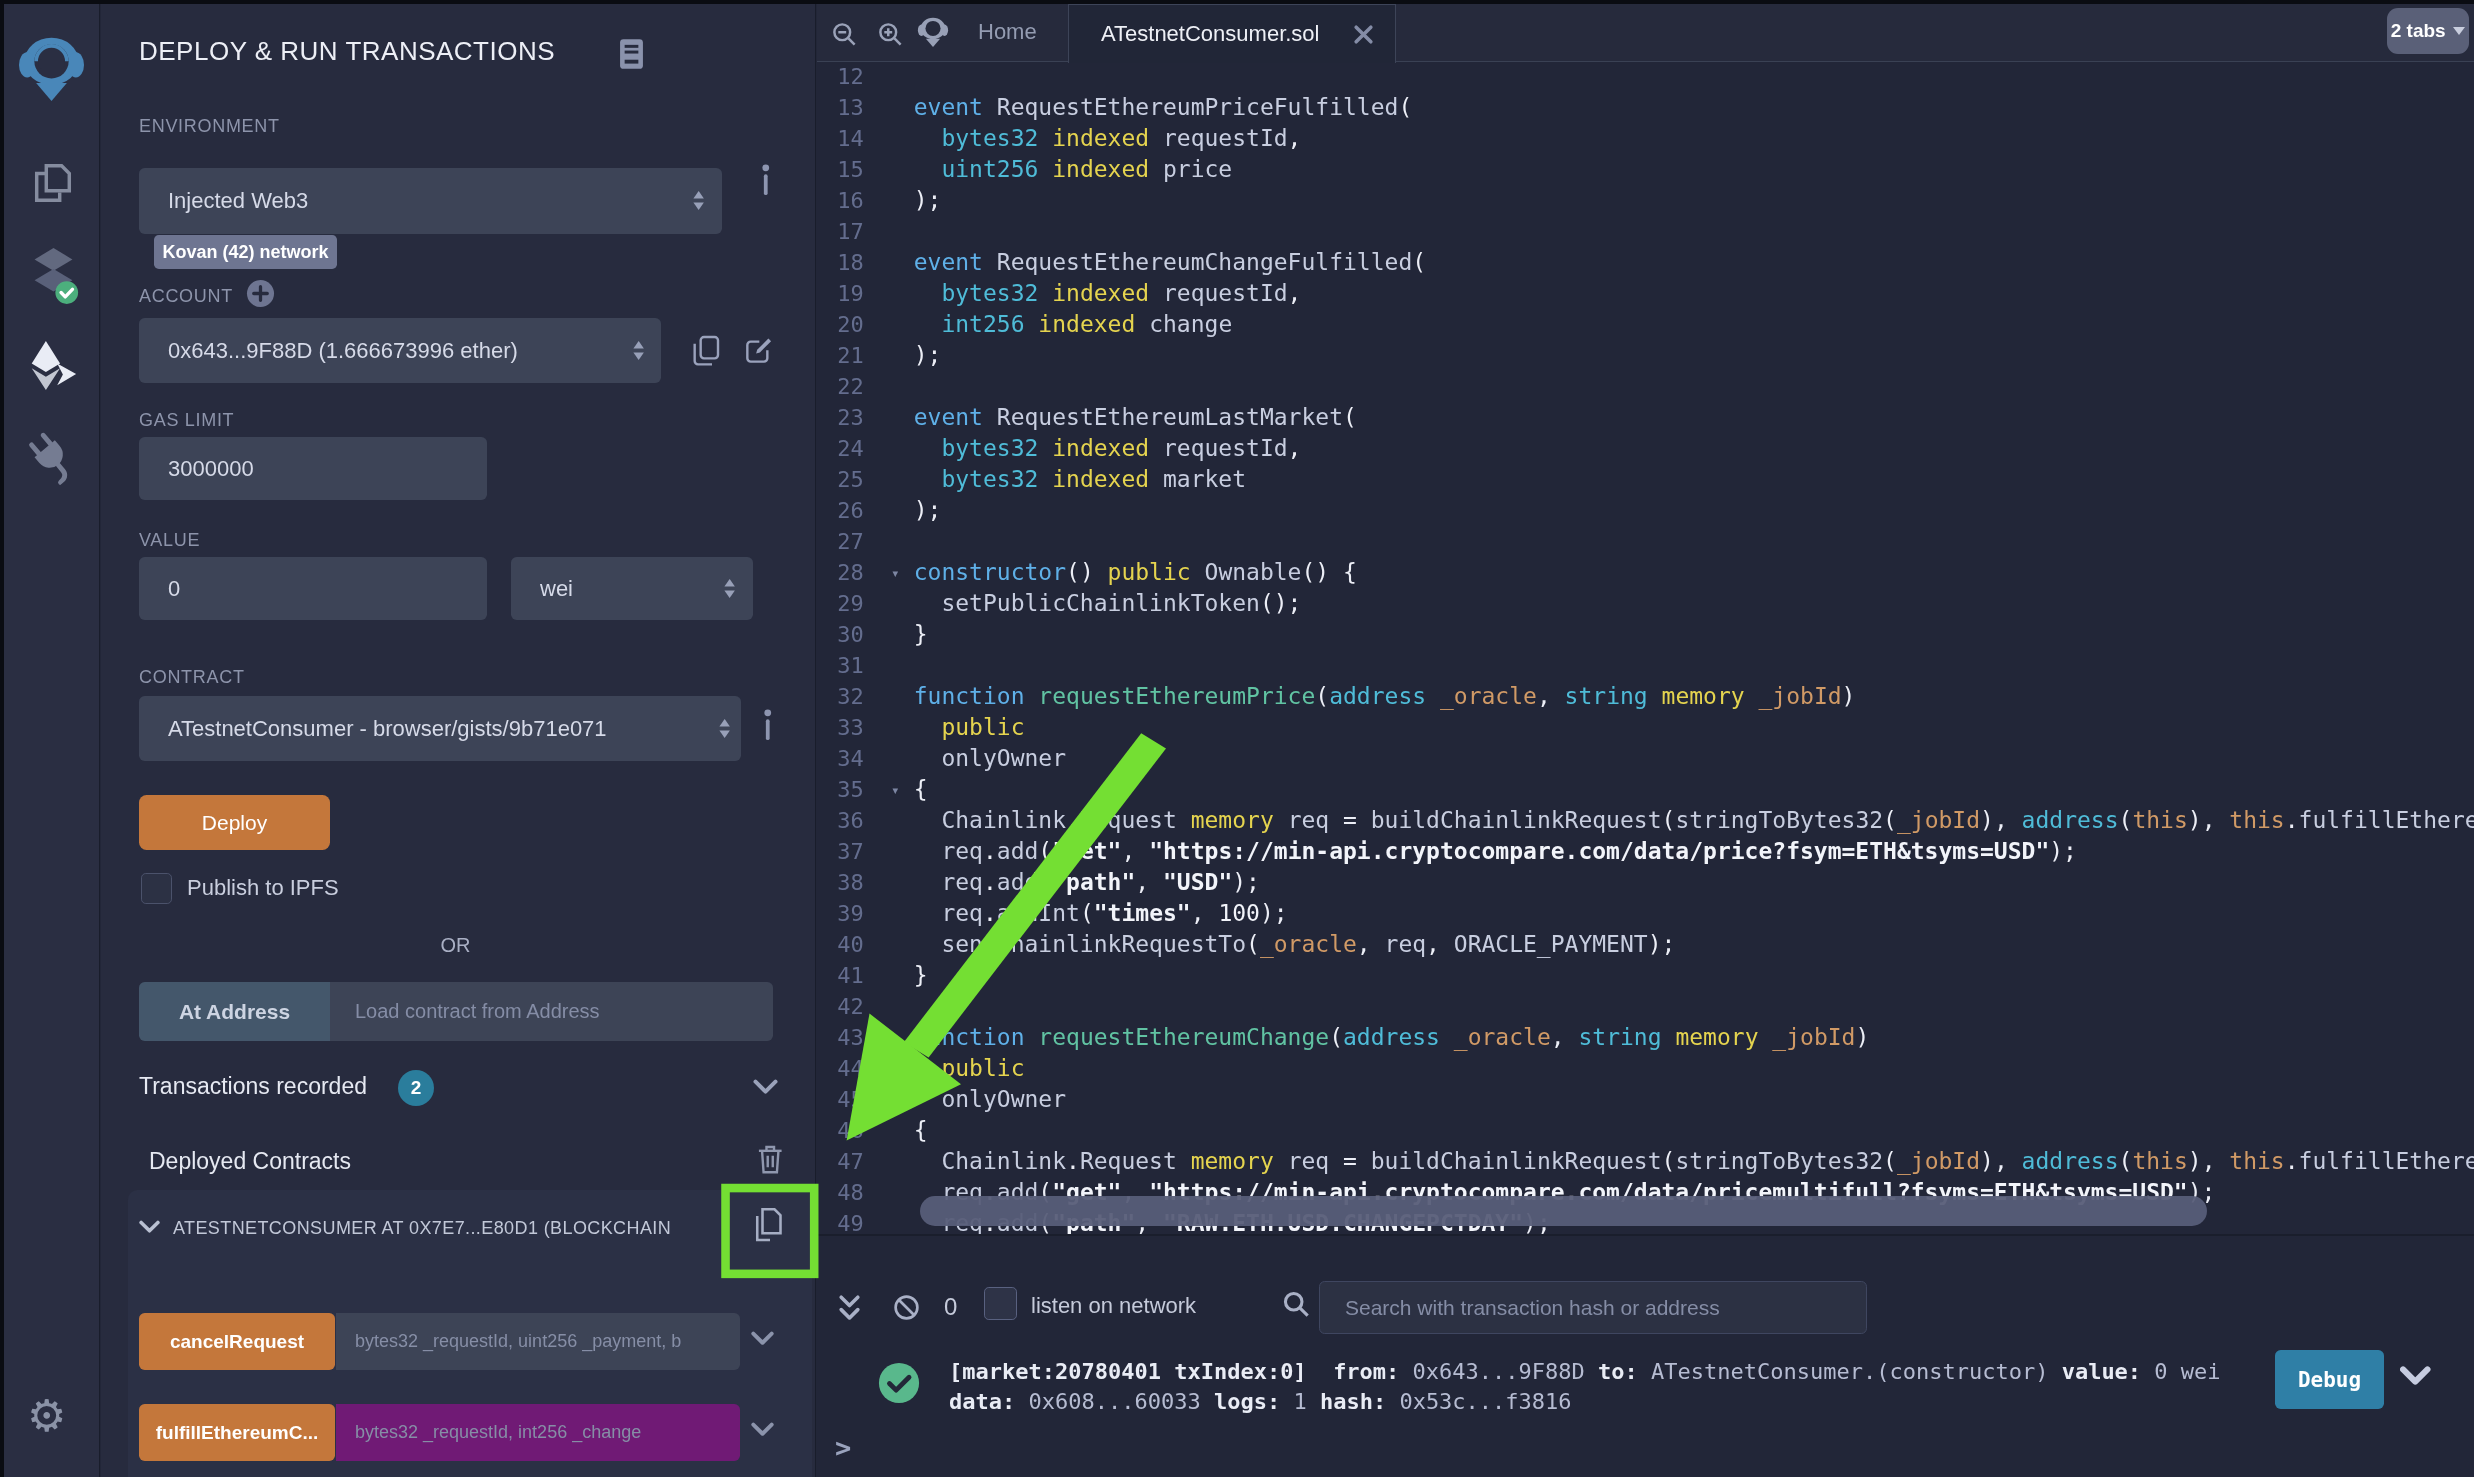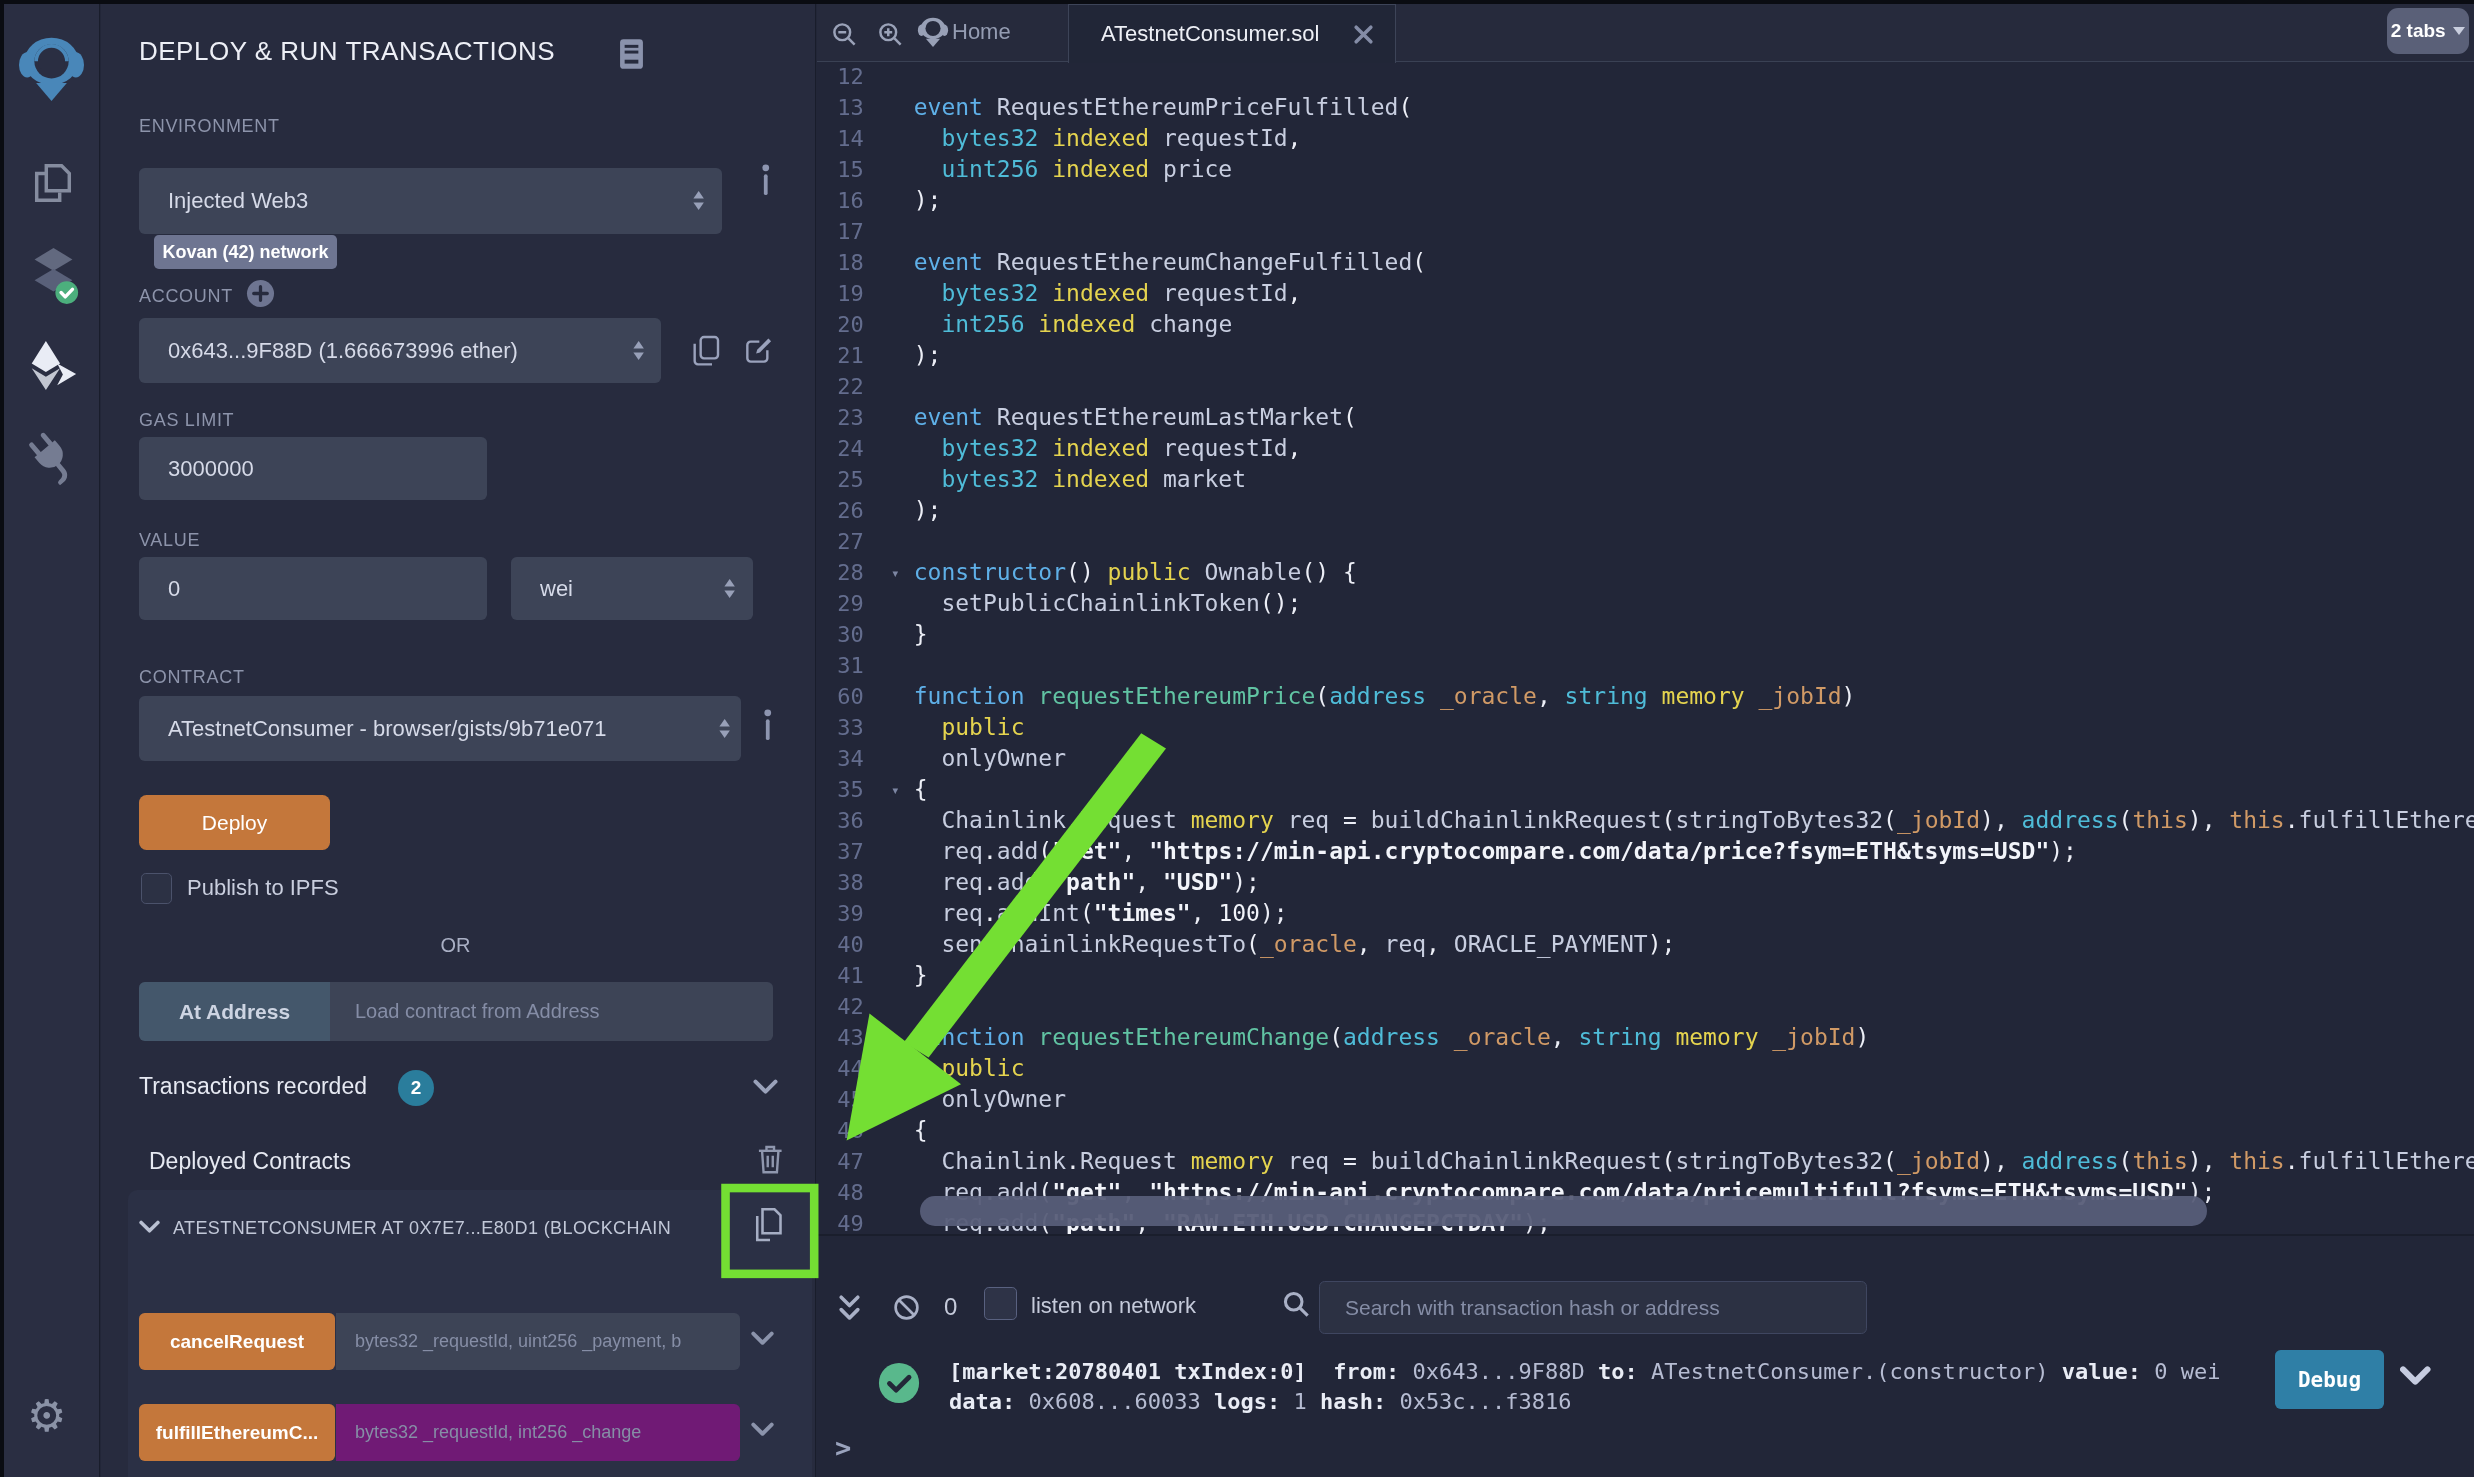--- a/index.html
+++ b/index.html
@@ -256,21 +256,21 @@
           <path d="M6.5 10h7"></path>
       </svg>
     </div>
     <div class="abs icon" style="left:877px;top:21px;">
       <svg width="27" height="27" viewBox="0 0 24 24" fill="none" stroke="#9aa2b8" stroke-width="2.2">
         <circle cx="10" cy="10" r="7"></circle>
           <path d="M15.5 15.5L21 21"></path>
           <path d="M6.5 10h7M10 6.5v7"></path>
       </svg>
     </div>
-    <div class="abs" style="left:917px;top:15.3px;display:flex;align-items:center;gap:3px;">
+    <div class="abs" style="left:917px;top:15.3px;display:flex;align-items:center;gap:29px;">
       <span>
         <svg width="32" height="34" viewBox="0 0 36 38">
           <ellipse cx="18" cy="15" rx="14" ry="12" fill="#98a0b6"></ellipse>
           <ellipse cx="5" cy="17" rx="4" ry="6.5" fill="#98a0b6"></ellipse>
           <ellipse cx="31" cy="17" rx="4" ry="6.5" fill="#98a0b6"></ellipse>
           <path d="M18 36l-8-9.5h16z" fill="#98a0b6"></path>
           <circle cx="18" cy="15" r="8.5" fill="#262a3c"></circle>
         </svg>
       </span>
       <span style="font-size:22px;color:#949cb2;">Home</span>
@@ -366,21 +366,21 @@
         </div>
         <div class="code-row">
           <span class="ln">30</span>
           <span class="ct"><span class="t-w">  }</span></span>
         </div>
         <div class="code-row">
           <span class="ln">31</span>
           <span class="ct"></span>
         </div>
         <div class="code-row">
-          <span class="ln">60</span>
+          <span class="ln">32</span>
           <span class="ct"><span class="t-p">  </span><span class="t-k">function</span><span class="t-p"> </span><span class="t-fn">requestEthereumPrice</span><span class="t-w">(</span><span class="t-t">address</span><span class="t-p"> </span><span class="t-o">_oracle</span><span class="t-w">, </span><span class="t-t">string</span><span class="t-p"> </span><span class="t-m">memory</span><span class="t-p"> </span><span class="t-o">_jobId</span><span class="t-w">)</span></span>
         </div>
         <div class="code-row">
           <span class="ln">33</span>
           <span class="ct"><span class="t-p">    </span><span class="t-m">public</span></span>
         </div>
         <div class="code-row">
           <span class="ln">34</span>
           <span class="ct"><span class="t-p">    </span><span class="t-i">onlyOwner</span></span>
         </div>

